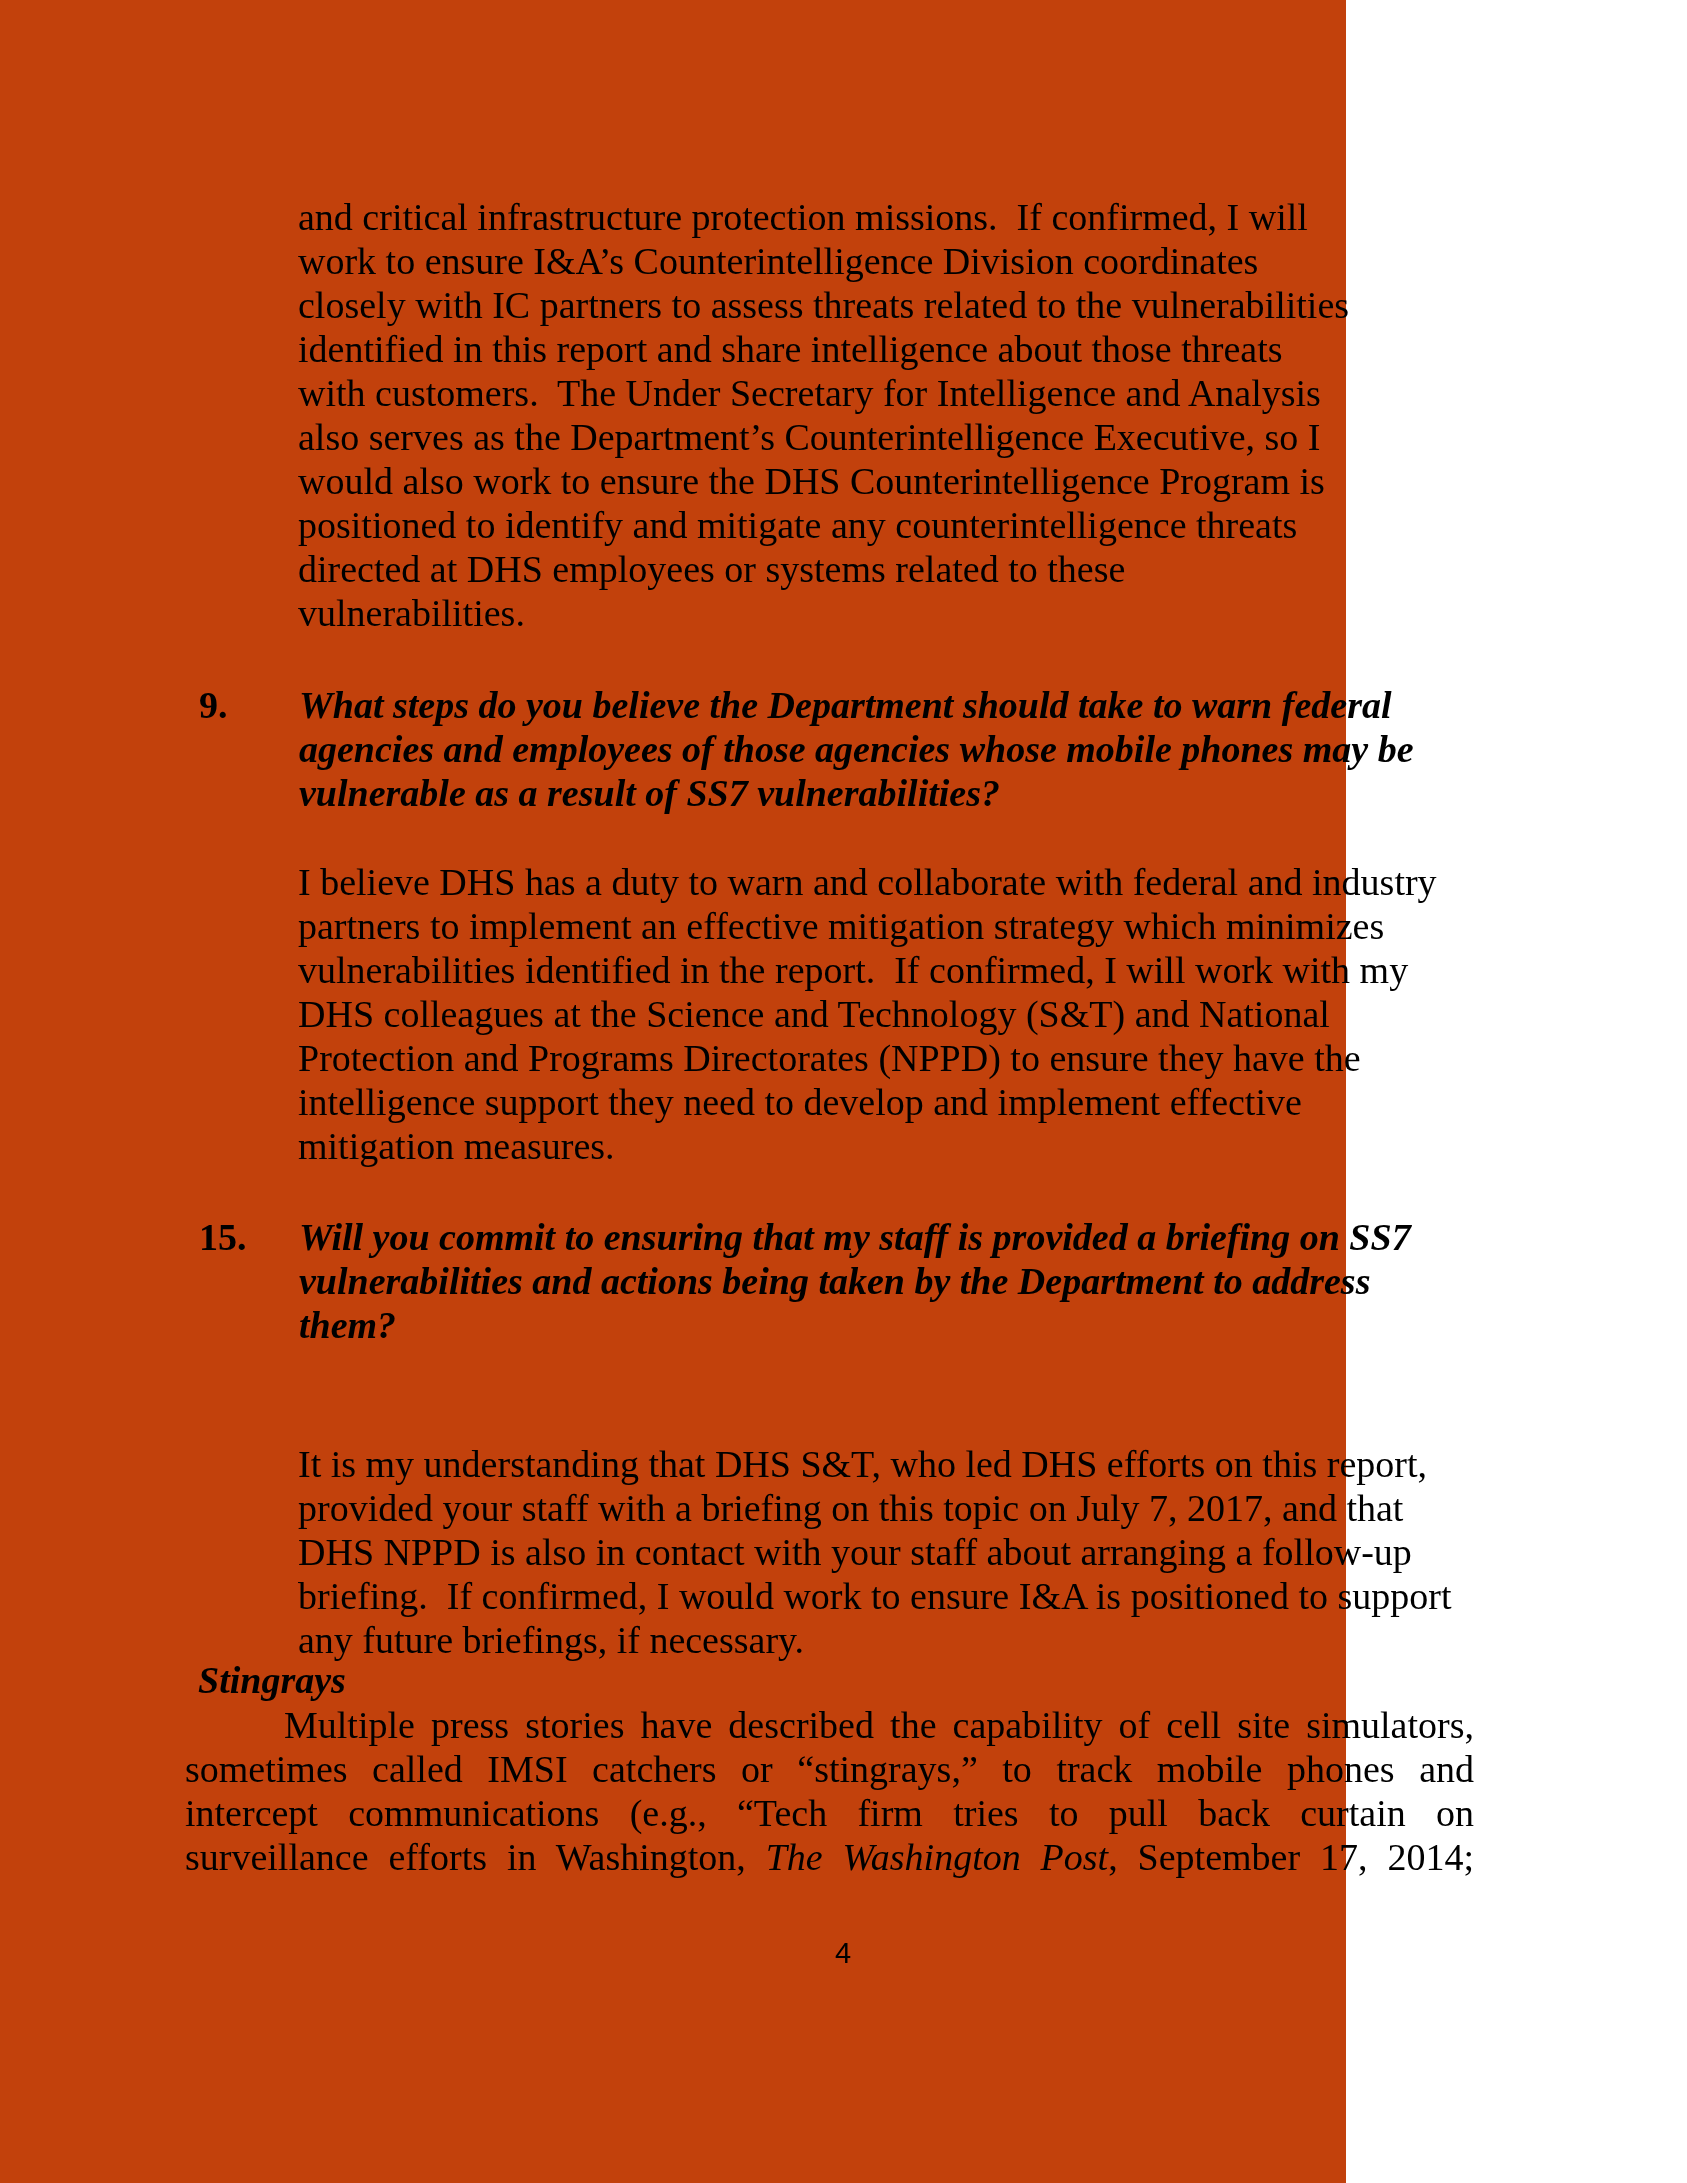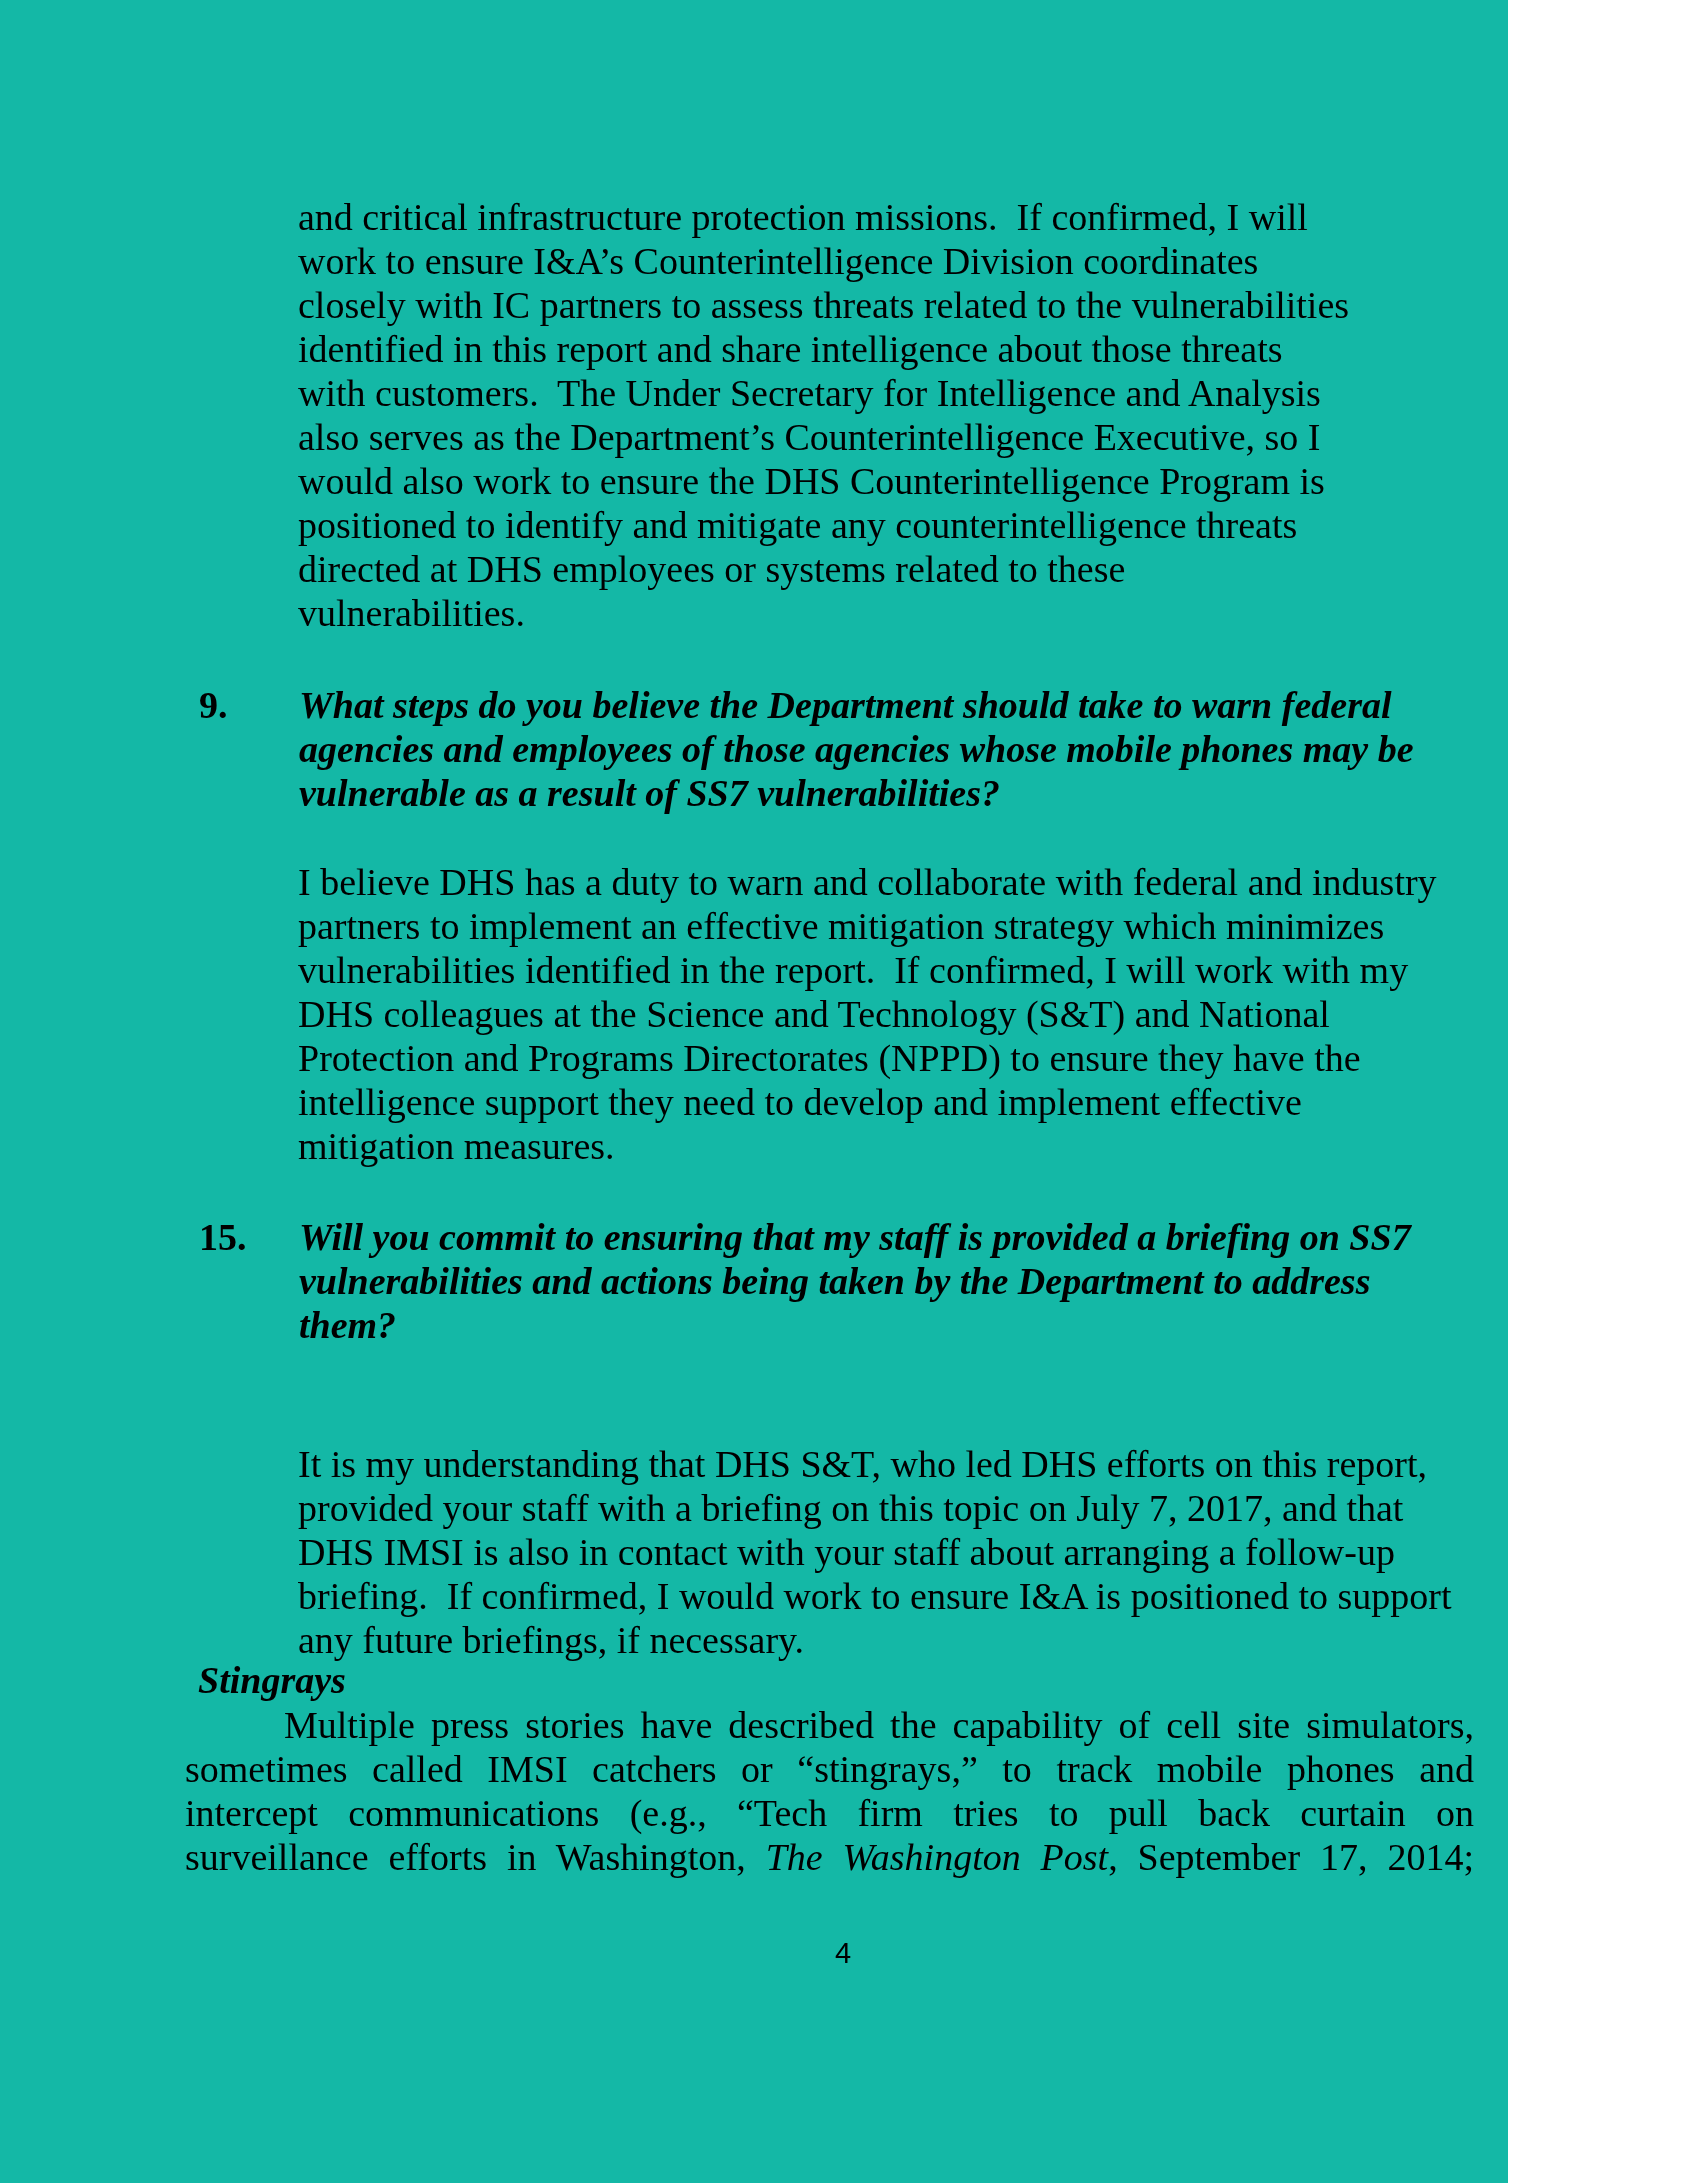--- a/index.html
+++ b/index.html
@@ -1,19 +1,19 @@
 <!DOCTYPE html>
 <html style="font-size:10.6px"><head>
 <meta charset="utf-8">
 <style>
   html, body { margin: 0; padding: 0; background: #ffffff; }
   body { width: 1687px; height: 2183px; position: relative; overflow: hidden; }
   .page {
-    position: absolute; left: 0; top: 0; width: 1508px; height: 2183px;
-    background: #14b8a6; color: #000000;
+    position: absolute; left: 0; top: 0; width: 1346px; height: 2183px;
+    background: #c2410c; color: #000000;
     font-family: "Liberation Serif", "DejaVu Serif", serif;
     font-size: 38px; line-height: 44px;
   }
   .block { position: absolute; margin: 0; padding: 0; }
   .line { display: block; white-space: pre; }
   .answer { left: 298px; width: 1204px; }
   .question { left: 199px; width: 1303px; font-weight: bold; }
   .q-num { position: absolute; left: 0; top: 0; font-weight: bold; }
   .q-text { position: absolute; left: 100px; top: 0; width: 1204px; font-style: italic; }
   .heading { left: 198px; font-weight: bold; font-style: italic; }
@@ -69,21 +69,21 @@
     <div class="q-text">
       <span class="line">Will you commit to ensuring that my staff is provided a briefing on SS7</span>
       <span class="line">vulnerabilities and actions being taken by the Department to address</span>
       <span class="line">them?</span>
     </div>
   </div>
 
   <div class="block answer" style="top:1442px;">
     <span class="line">It is my understanding that DHS S&amp;T, who led DHS efforts on this report,</span>
     <span class="line">provided your staff with a briefing on this topic on July 7, 2017, and that</span>
-    <span class="line">DHS IMSI is also in contact with your staff about arranging a follow-up</span>
+    <span class="line">DHS NPPD is also in contact with your staff about arranging a follow-up</span>
     <span class="line">briefing.  If confirmed, I would work to ensure I&amp;A is positioned to support</span>
     <span class="line">any future briefings, if necessary.</span>
   </div>
 
   <div class="block heading" style="top:1658px;">
     <span class="line">Stingrays</span>
   </div>
 
   <div class="block justified" style="top:1703px;">
     <span class="line first">Multiple press stories have described the capability of cell site simulators,</span>

